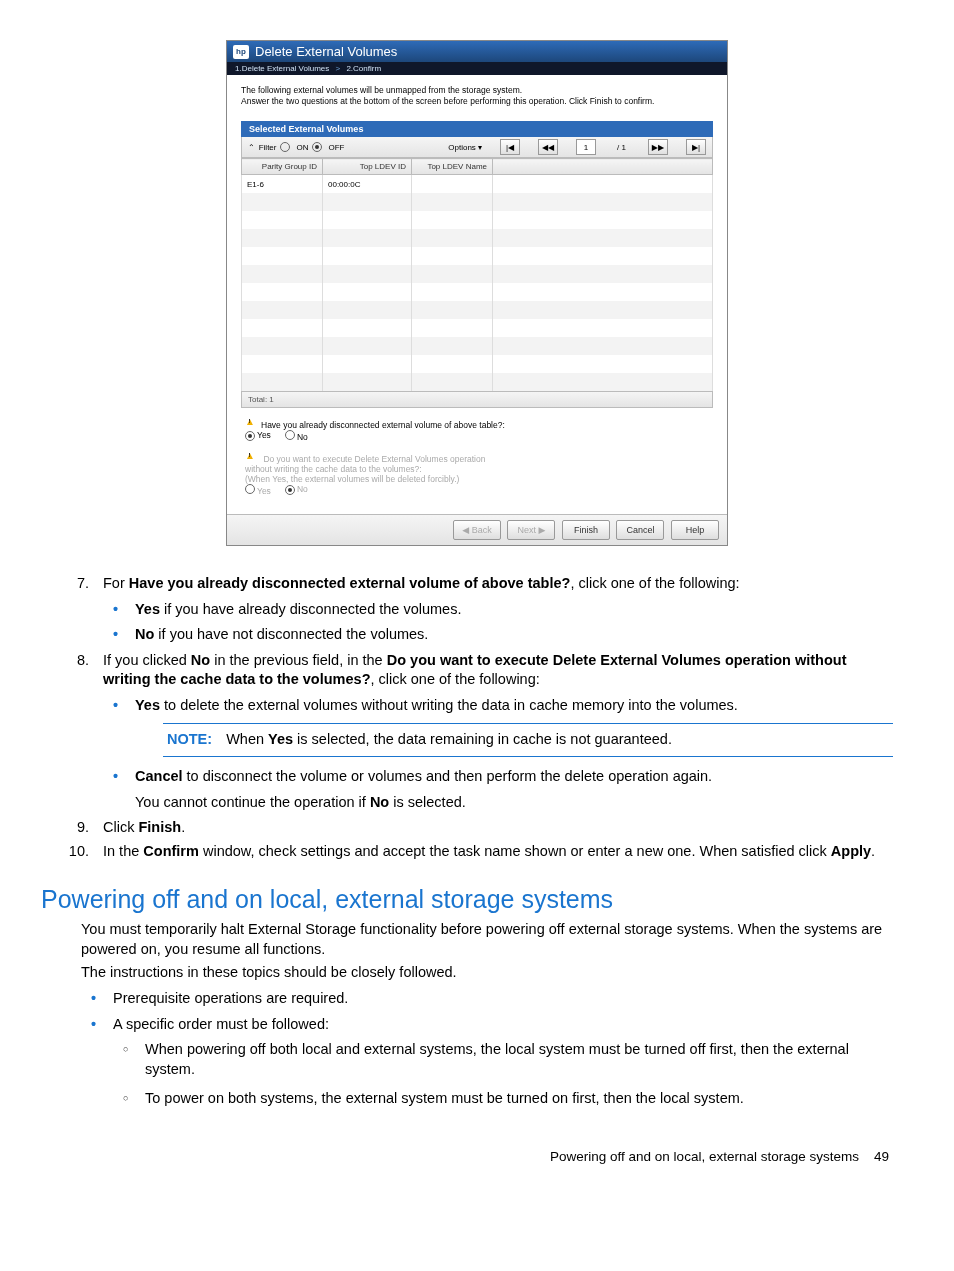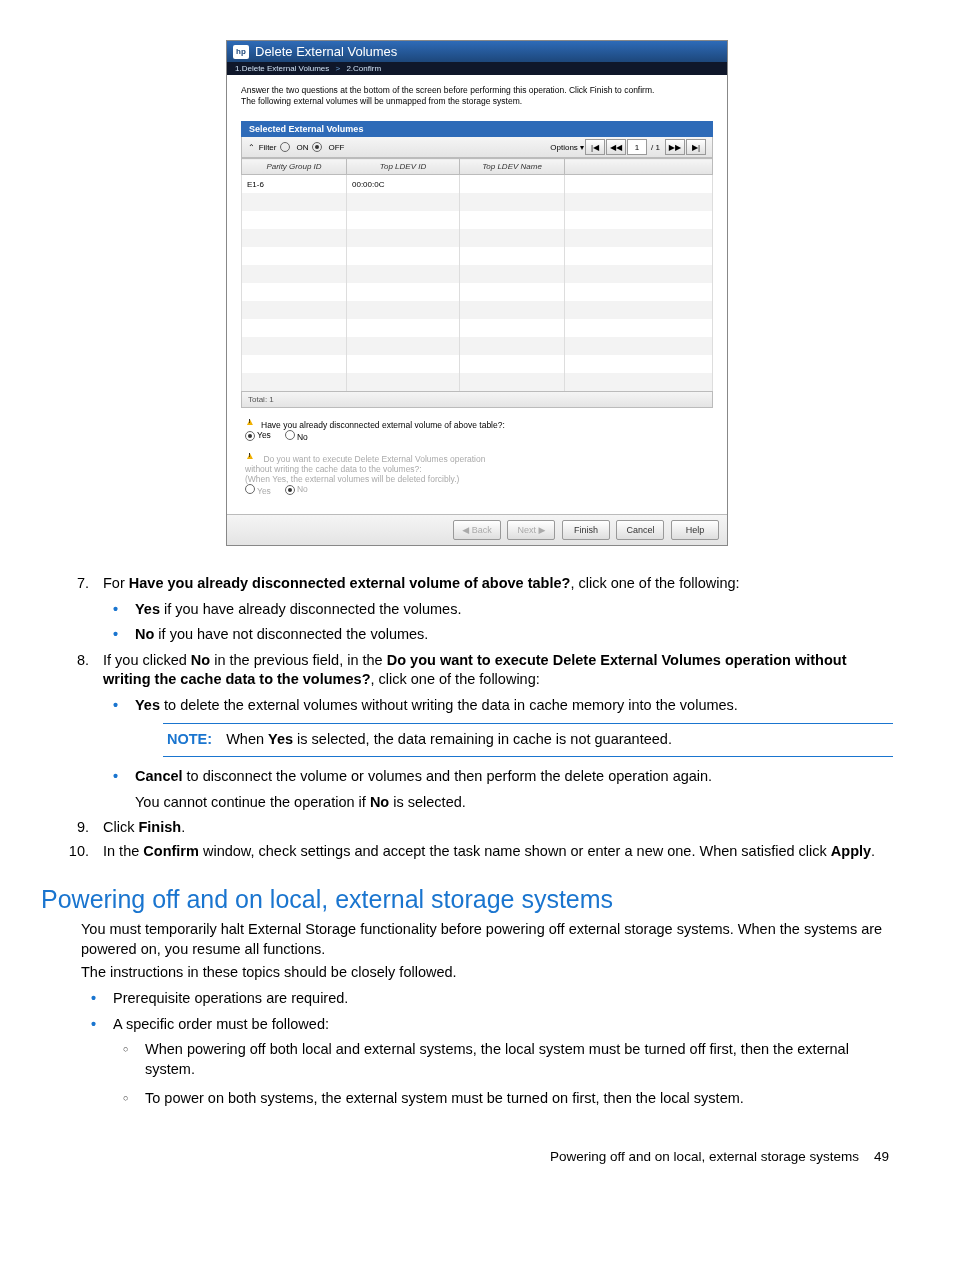--- a/index.html
+++ b/index.html
@@ -9,25 +9,25 @@
   .ss-logo { width:16px; height:14px; background:#fff; border-radius:2px; display:flex; align-items:center; justify-content:center; color:#1d477b; font-weight:bold; font-size:8px; }
   .ss-title { font-size:13px; }
   .ss-breadcrumb { background:#0f172a; color:#cfe0f3; padding:2px 8px; font-size:8px; }
   .ss-breadcrumb .sep { color:#6da0d4; margin:0 4px; }
   .ss-body { padding:10px 14px 6px 14px; }
   .ss-intro { font-size:8.5px; line-height:1.3; margin-bottom:14px; }
   .ss-subhead { background:#2e6bb8; color:#fff; padding:3px 8px; font-weight:bold; font-size:9px; }
   .ss-toolbar { background:linear-gradient(#f5f5f5,#e4e4e4); border:1px solid #bbb; border-top:none; height:20px; display:flex; align-items:center; padding:0 6px; font-size:8px; justify-content:space-between; }
   .tb-left { display:flex; align-items:center; gap:4px; }
   .tb-btn { display:inline-flex; align-items:center; justify-content:center; height:14px; min-width:14px; padding:0 2px; background:linear-gradient(#fff,#e0e0e0); border:1px solid #999; font-size:8px; margin-left:1px; }
-  .tb-right { display:flex; align-items:center; gap:0; }
+  .tb-right { display:flex; align-items:center; gap:17px; }
   .radio-dot { width:8px; height:8px; border:1px solid #666; border-radius:50%; display:inline-flex; align-items:center; justify-content:center; margin-right:2px; }
   .radio-dot.sel::after { content:""; width:4px; height:4px; background:#333; border-radius:50%; }
   .ss-table { width:100%; border-collapse:collapse; font-size:8px; }
-  .ss-table th { background:linear-gradient(#f5f5f5,#e4e4e4); border:1px solid #bbb; padding:3px 17px; text-align:center; font-weight:normal; color:#333;font-style:italic; }
+  .ss-table th { background:linear-gradient(#f5f5f5,#e4e4e4); border:1px solid #bbb; padding:3px 5px; text-align:right; font-weight:normal; color:#333; }
   .ss-table td { border-left:1px solid #ddd; border-right:1px solid #ddd; padding:2px 5px; height:14px; }
   .ss-table tr.alt td { background:#f3f3f3; }
   .ss-total { background:linear-gradient(#f5f5f5,#e4e4e4); border:1px solid #bbb; padding:3px 6px; font-size:8px; color:#555; }
   .ss-question { display:flex; justify-content:space-between; align-items:flex-start; font-size:8.5px; margin-top:10px; padding:0 4px;flex-direction:column; }
   .ss-question.dim { color:#aaa; }
   .ss-warn { width:12px; height:10px; display:inline-block; margin-right:4px; position:relative; }
   .ss-warn::before { content:"▲"; color:#f0b000; font-size:10px; position:absolute; left:0; top:-2px; }
   .ss-warn::after { content:"!"; color:#000; font-size:6px; position:absolute; left:3.5px; top:0; font-weight:bold; }
   .q-answers { display:flex; gap:14px; white-space:nowrap; }
   .ss-buttons { background:linear-gradient(#f5f5f5,#e4e4e4); border-top:1px solid #bbb; padding:5px 8px; text-align:right; margin-top:12px; }
@@ -58,22 +58,22 @@
       <span class="ss-logo">hp</span>
       <span class="ss-title">Delete External Volumes</span>
     </div>
     <div class="ss-breadcrumb">
       <span>1.Delete External Volumes</span>
       <span class="sep">&gt;</span>
       <span>2.Confirm</span>
     </div>
     <div class="ss-body">
       <div class="ss-intro">
+        <div>The following external volumes will be unmapped from the storage system.</div>
         <div>Answer the two questions at the bottom of the screen before performing this operation. Click Finish to confirm.</div>
-        <div>The following external volumes will be unmapped from the storage system.</div>
       </div>
 
       <div class="ss-subhead">Selected External Volumes</div>
       <div class="ss-toolbar">
         <span class="tb-left">
           <span>⌃</span>
           <span>Filter</span>
           <span class="radio-dot"></span>
             <span>ON</span>
           <span class="radio-dot sel"></span>

